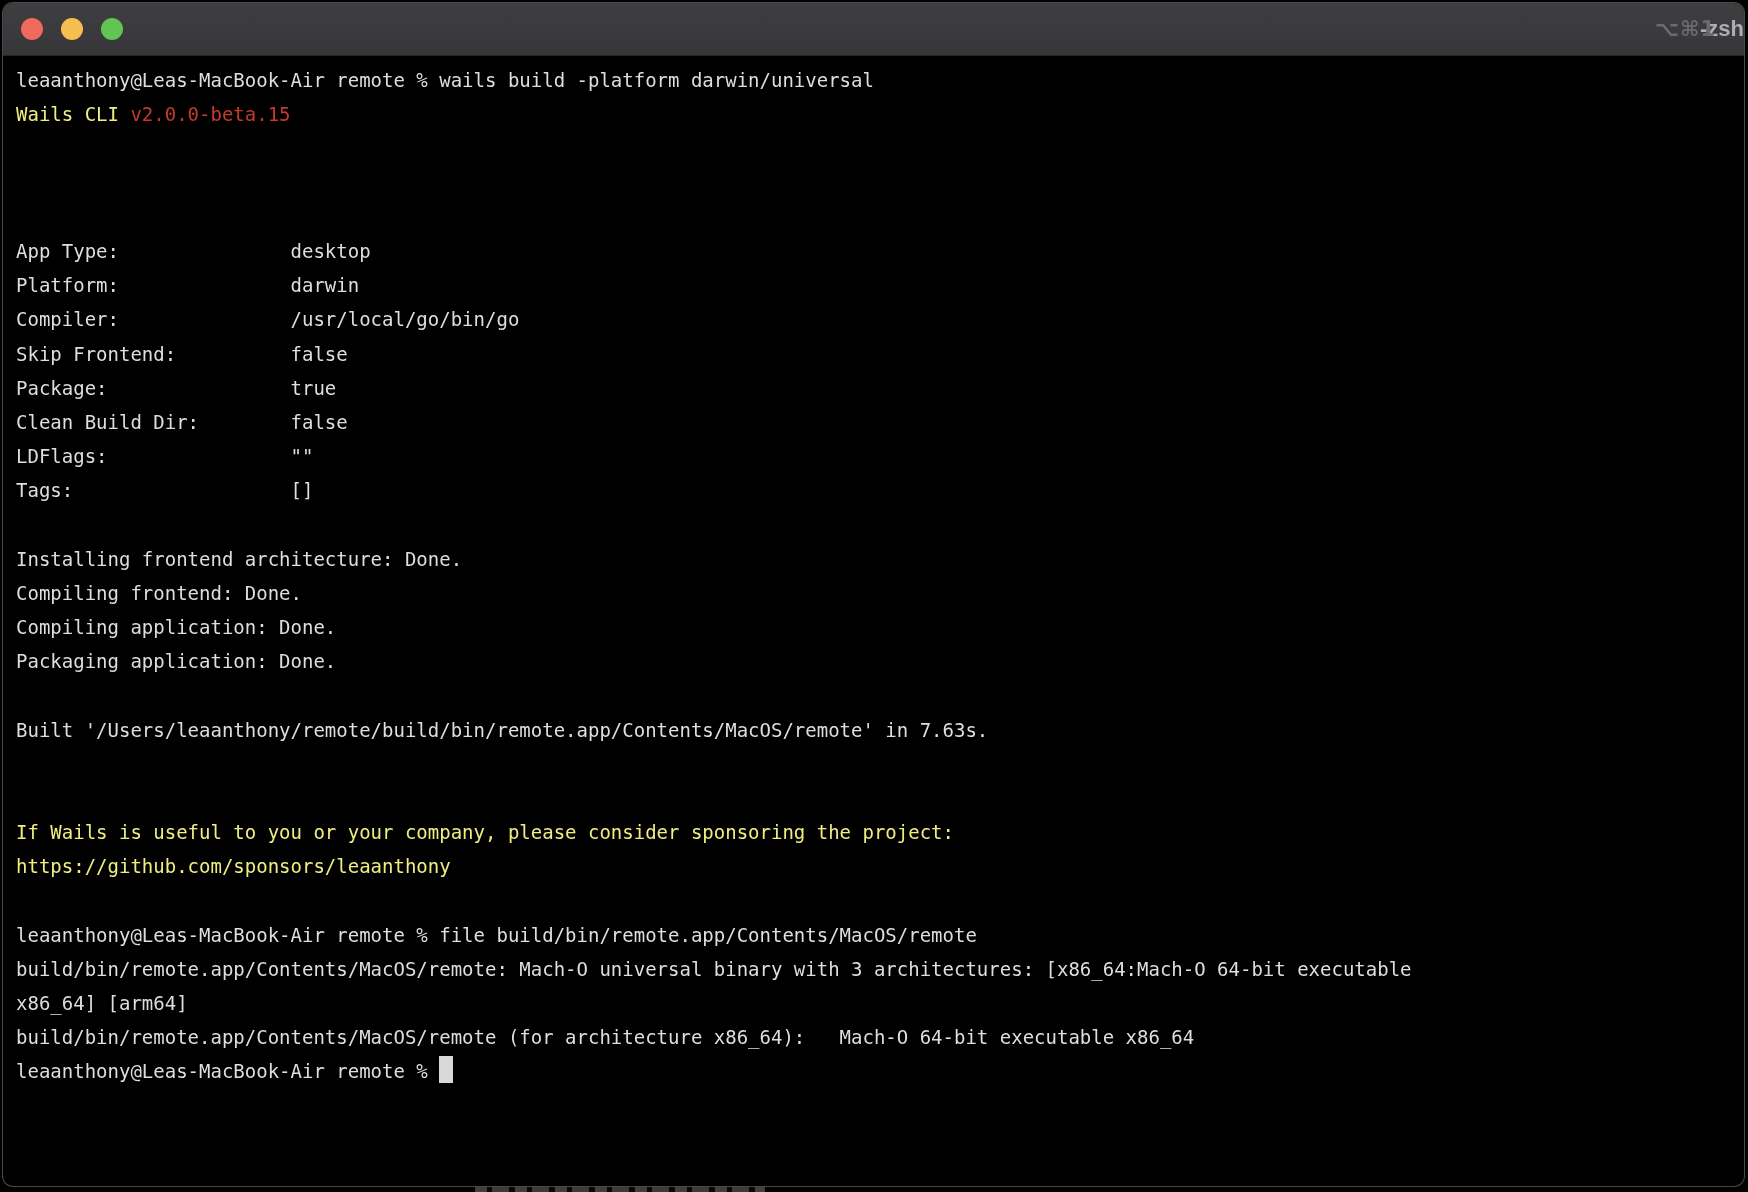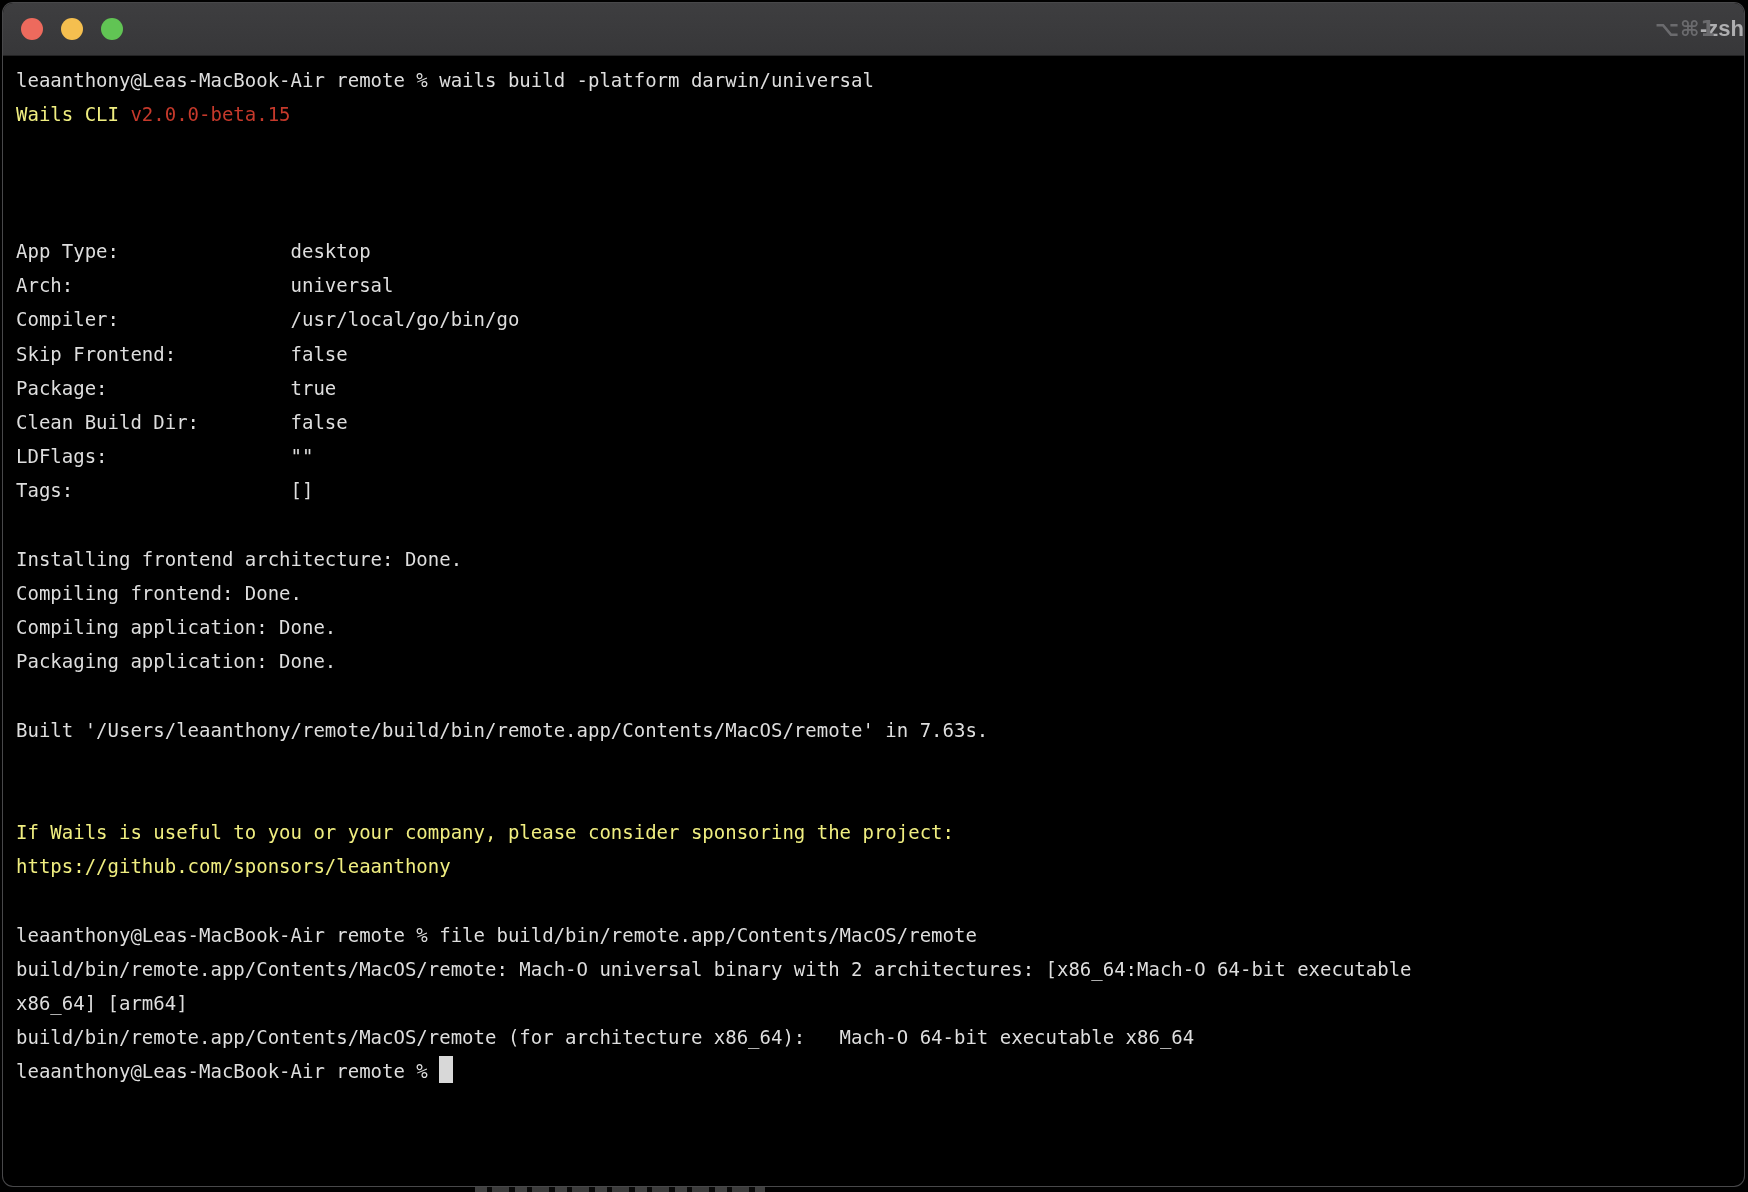--- a/index.html
+++ b/index.html
@@ -101,39 +101,39 @@
     <span class="title">-zsh</span>
     <span class="shortcut">⌥⌘1</span>
   </div>
   <div class="terminal">
       <div class="line"><span class="seg-default">leaanthony@Leas-MacBook-Air remote % wails build -platform darwin/universal</span></div>
       <div class="line"><span class="seg-yellow">Wails CLI </span><span class="seg-red">v2.0.0-beta.15</span></div>
       <div class="line"></div>
       <div class="line"></div>
       <div class="line"></div>
       <div class="line"><span class="seg-default">App Type:               desktop</span></div>
-      <div class="line"><span class="seg-default">Arch:                   universal</span></div>
+      <div class="line"><span class="seg-default">Platform:               darwin</span></div>
       <div class="line"><span class="seg-default">Compiler:               /usr/local/go/bin/go</span></div>
       <div class="line"><span class="seg-default">Skip Frontend:          false</span></div>
       <div class="line"><span class="seg-default">Package:                true</span></div>
       <div class="line"><span class="seg-default">Clean Build Dir:        false</span></div>
       <div class="line"><span class="seg-default">LDFlags:                ""</span></div>
       <div class="line"><span class="seg-default">Tags:                   []</span></div>
       <div class="line"></div>
       <div class="line"><span class="seg-default">Installing frontend architecture: Done.</span></div>
       <div class="line"><span class="seg-default">Compiling frontend: Done.</span></div>
       <div class="line"><span class="seg-default">Compiling application: Done.</span></div>
       <div class="line"><span class="seg-default">Packaging application: Done.</span></div>
       <div class="line"></div>
       <div class="line"><span class="seg-default">Built '/Users/leaanthony/remote/build/bin/remote.app/Contents/MacOS/remote' in 7.63s.</span></div>
       <div class="line"></div>
       <div class="line"></div>
       <div class="line"><span class="seg-yellow">If Wails is useful to you or your company, please consider sponsoring the project:</span></div>
       <div class="line"><span class="seg-yellow">https://github.com/sponsors/leaanthony</span></div>
       <div class="line"></div>
       <div class="line"><span class="seg-default">leaanthony@Leas-MacBook-Air remote % file build/bin/remote.app/Contents/MacOS/remote</span></div>
-      <div class="line"><span class="seg-default">build/bin/remote.app/Contents/MacOS/remote: Mach-O universal binary with 2 architectures: [x86_64:Mach-O 64-bit executable</span></div>
+      <div class="line"><span class="seg-default">build/bin/remote.app/Contents/MacOS/remote: Mach-O universal binary with 3 architectures: [x86_64:Mach-O 64-bit executable</span></div>
       <div class="line"><span class="seg-default">x86_64] [arm64]</span></div>
       <div class="line"><span class="seg-default">build/bin/remote.app/Contents/MacOS/remote (for architecture x86_64):   Mach-O 64-bit executable x86_64</span></div>
       <div class="line"><span class="seg-default">leaanthony@Leas-MacBook-Air remote % </span><span class="cursor"></span></div>
     </div>
 </div>
 <div class="bg-sliver"></div>
 
 </body></html>

